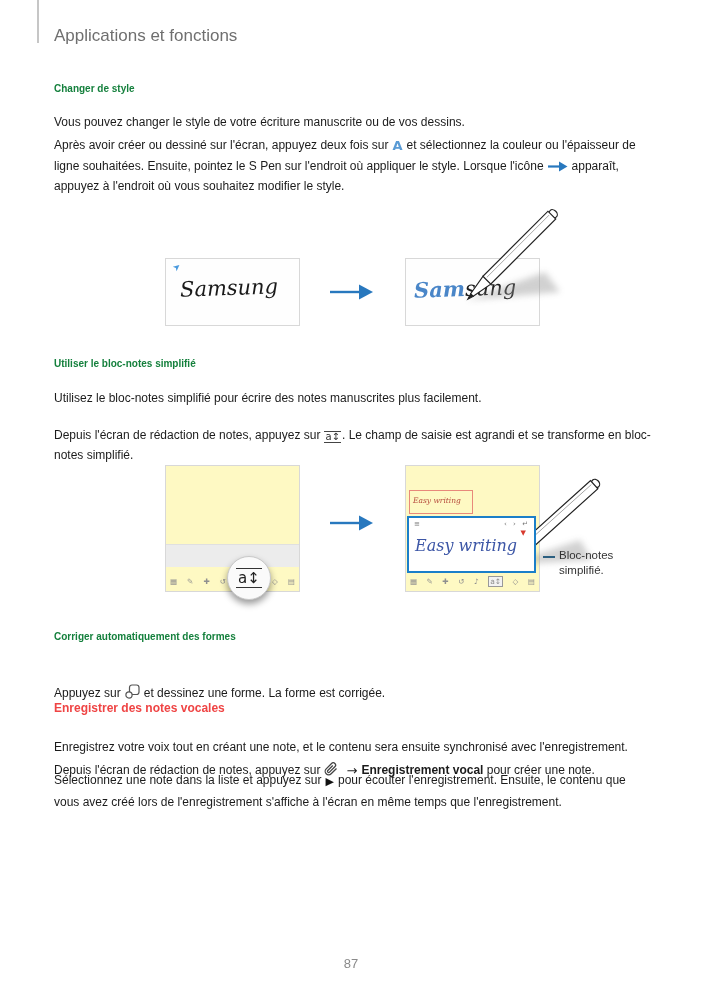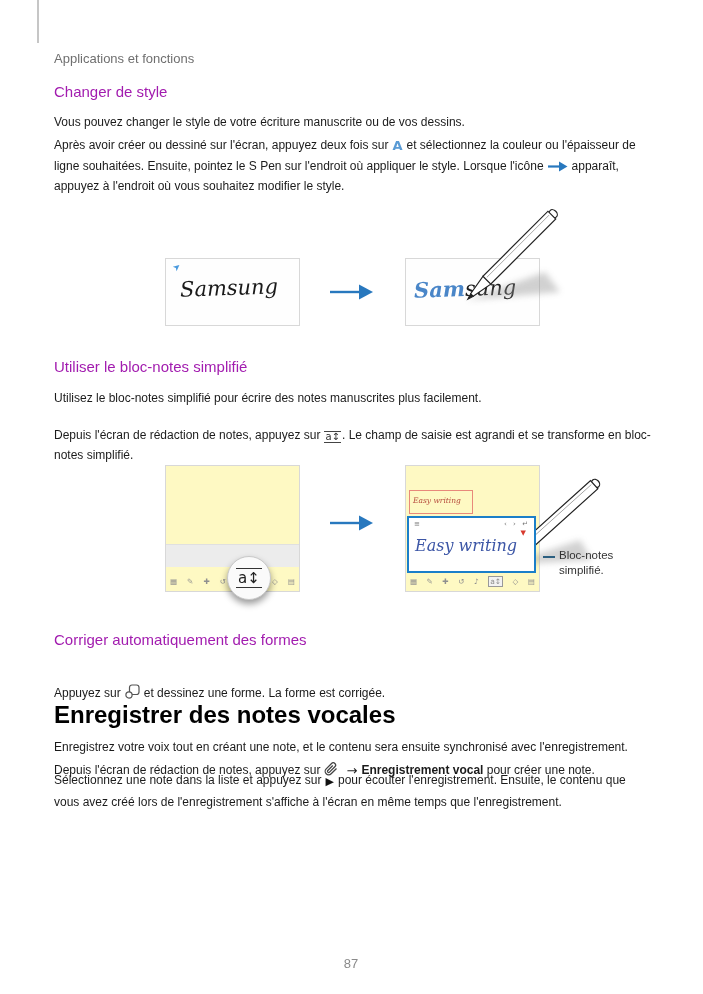--- a/index.html
+++ b/index.html
@@ -1,22 +1,22 @@
 <!DOCTYPE html>
 <html><head>
 <meta charset="utf-8">
 <style>
   html,body{margin:0;padding:0;}
   body{width:703px;height:994px;position:relative;background:#ffffff;
        font-family:"Liberation Sans",sans-serif;color:#1b1b1b;overflow:hidden;}
   .abs{position:absolute;}
   .hdr-rule{left:37px;top:0;width:2px;height:43px;background:#c6c6c6;}
-  .hdr-text{left:54px;top:26px;font-size:13px;color:#6f6f6f;margin-top:25px;}
-  .h2{left:54px;font-size:15px;font-weight:normal;color:#a21caf;}
-  .h1{left:54px;font-size:24px;font-weight:bold;color:#000000;}
+  .hdr-text{left:54px;top:26px;font-size:17px;color:#6f6f6f;}
+  .h2{left:54px;font-size:10px;font-weight:bold;color:#15803d;}
+  .h1{left:54px;font-size:12px;font-weight:bold;color:#ef4444;}
   .para{left:54px;width:599px;font-size:12px;line-height:20px;color:#1b1b1b;}
   .bold{font-weight:bold;}
   .footer{left:311px;top:956px;width:80px;text-align:center;font-size:13px;color:#8a8a8a;}
 
   
   .ic{display:inline-block;vertical-align:-1px;}
   .icon-a{color:#5a9bd5;font-weight:bold;font-size:13px;margin:0 4px;font-family:"DejaVu Sans",sans-serif;}
   .icon-resize{font-size:10px;line-height:10px;border-top:1px solid #444;border-bottom:1px solid #444;
                padding:0 1px;margin:0 4px;font-family:"DejaVu Sans",sans-serif;color:#333;}
   .icon-play{font-size:11px;color:#111;margin:0 4px;font-family:"DejaVu Sans",sans-serif;}

